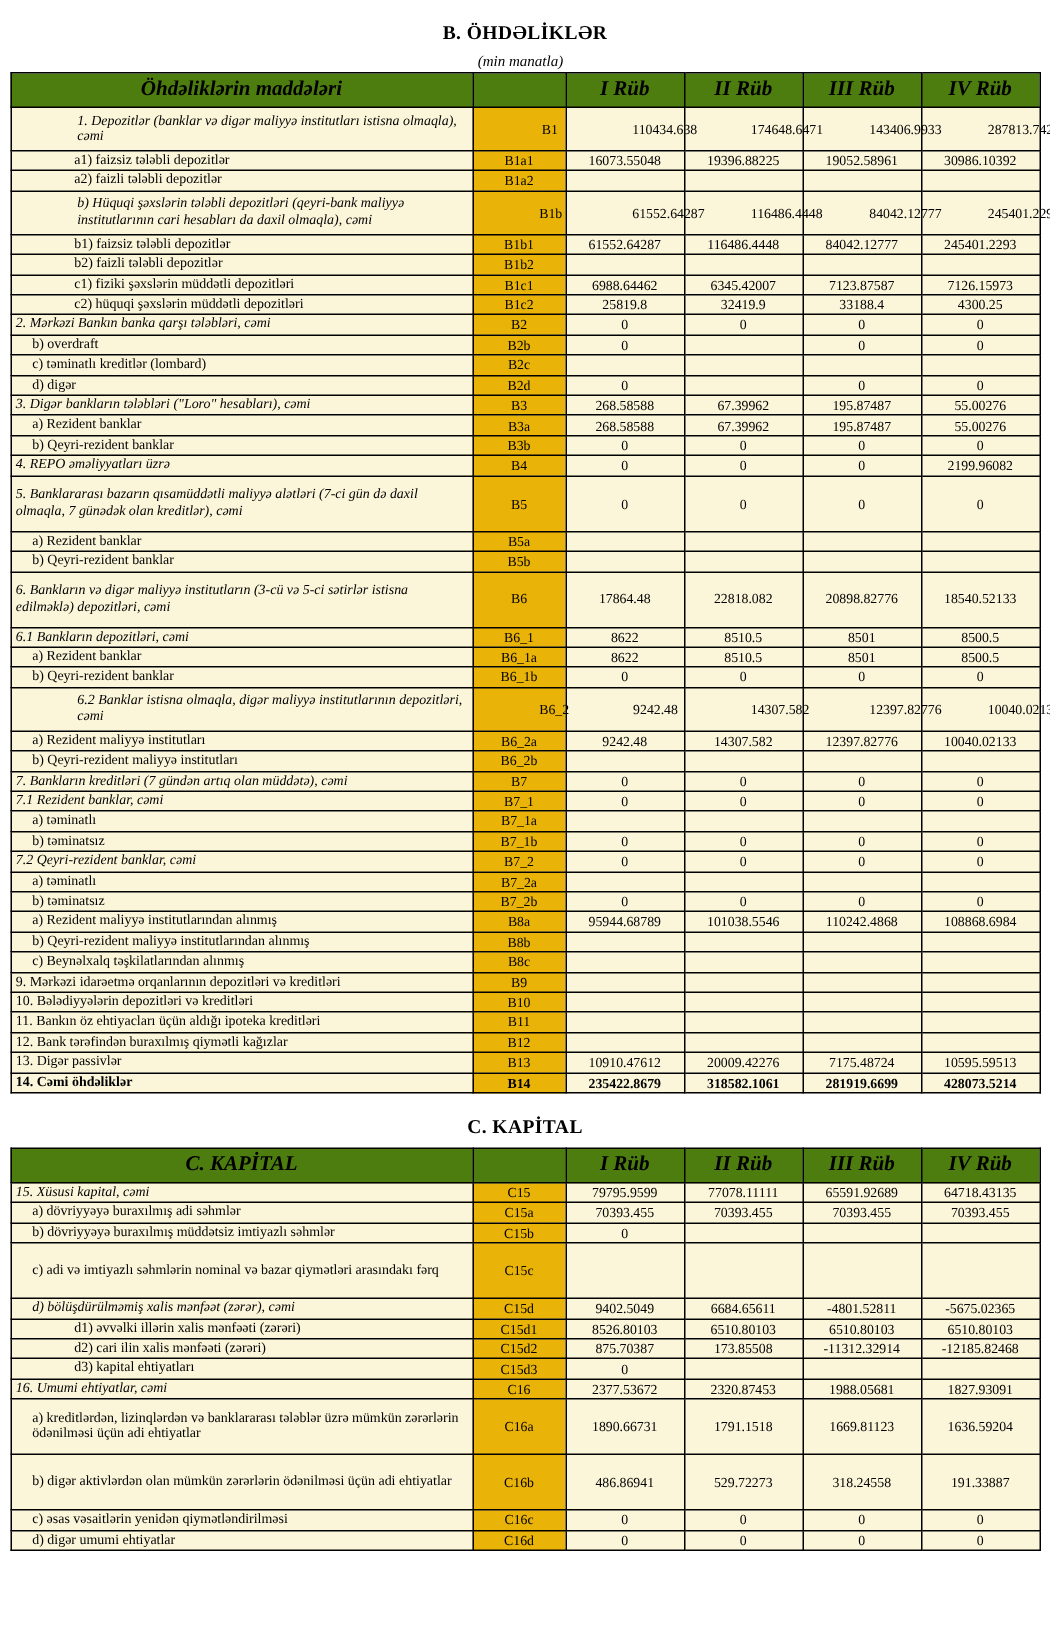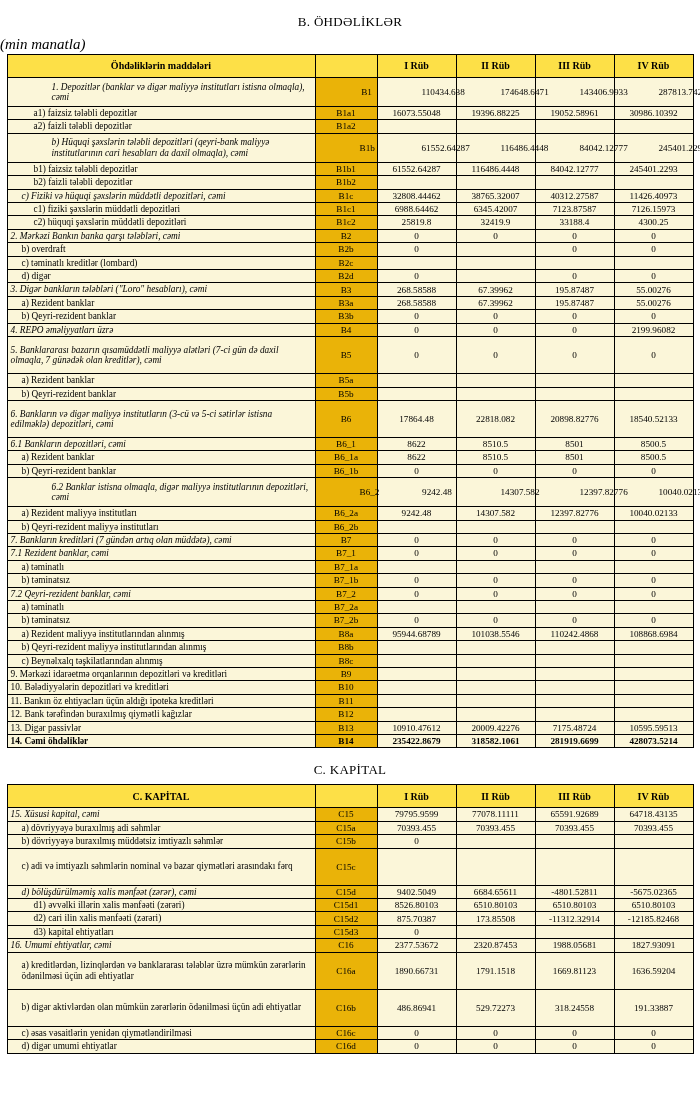--- a/index.html
+++ b/index.html
@@ -5,59 +5,60 @@
   html,body{margin:0;padding:0;}
   body{
     width:700px;
     background:#ffffff;
     font-family:"Liberation Serif", serif;
     color:#000;
   }
   .page{width:700px;padding:0;box-sizing:border-box;}
   .section-title{
     text-align:center;
-    font-weight:normal;
+    font-weight:bold;
     font-size:13px;
     margin:14px 0 6px 0;
     letter-spacing:0.3px;
   }
   .units{
-    text-align:left;
+    text-align:center;
     font-style:italic;
-    font-size:15px;
+    font-size:10px;
     padding-right:6px;
     margin-bottom:1px;
   }
   table{
     border-collapse:collapse;
     width:686px;
     margin:0 auto;
     table-layout:fixed;
   }
   td,th{
     border:1px solid #000;
     font-size:9.3px;
     padding:1px 3px;
     vertical-align:middle;
     line-height:1.12;
   }
   th{
-    background:#fde047;
+    background:#4d7c0f;
     font-weight:bold;
     text-align:center;
-    font-size:10px;
+    font-size:14px;
     height:20px;
+    font-style:italic;
   }
   td.lbl{background:#fbf6d9;text-align:left;}
   td.code{background:#eab308;text-align:center;font-size:9.2px;}
   td.num{background:#fbf6d9;text-align:center;font-size:9.2px;}
   tr.bold td{font-weight:bold;margin-top:46px;}
   .ital{font-style:italic;}
   .ind1{padding-left:14px;}
-  .ind2{padding-left:26px;}
+  .ind2{padding-left:42px;}
   col.c-lbl{width:308px;}
   col.c-code{width:62px;}
   col.c-q{width:79px;}
   .tall td{height:26px;padding-left:44px;}
   .taller td{height:34px;}
 </style>
 </head>
 <body>
 
 <div class="page">
@@ -127,28 +128,20 @@
         </tr>
         <tr>
           <td class="lbl ind2">b2) faizli tələbli depozitlər</td>
           <td class="code">B1b2</td>
           <td class="num"></td>
           <td class="num"></td>
           <td class="num"></td>
           <td class="num"></td>
         </tr>
         <tr>
-          <td class="lbl ital ind1">c) Fiziki və hüquqi şəxslərin müddətli depozitləri, cəmi</td>
-          <td class="code">B1c</td>
-          <td class="num">32808.44462</td>
-          <td class="num">38765.32007</td>
-          <td class="num">40312.27587</td>
-          <td class="num">11426.40973</td>
-        </tr>
-        <tr>
           <td class="lbl ind2">c1) fiziki şəxslərin müddətli depozitləri</td>
           <td class="code">B1c1</td>
           <td class="num">6988.64462</td>
           <td class="num">6345.42007</td>
           <td class="num">7123.87587</td>
           <td class="num">7126.15973</td>
         </tr>
         <tr>
           <td class="lbl ind2">c2) hüquqi şəxslərin müddətli depozitləri</td>
           <td class="code">B1c2</td>

